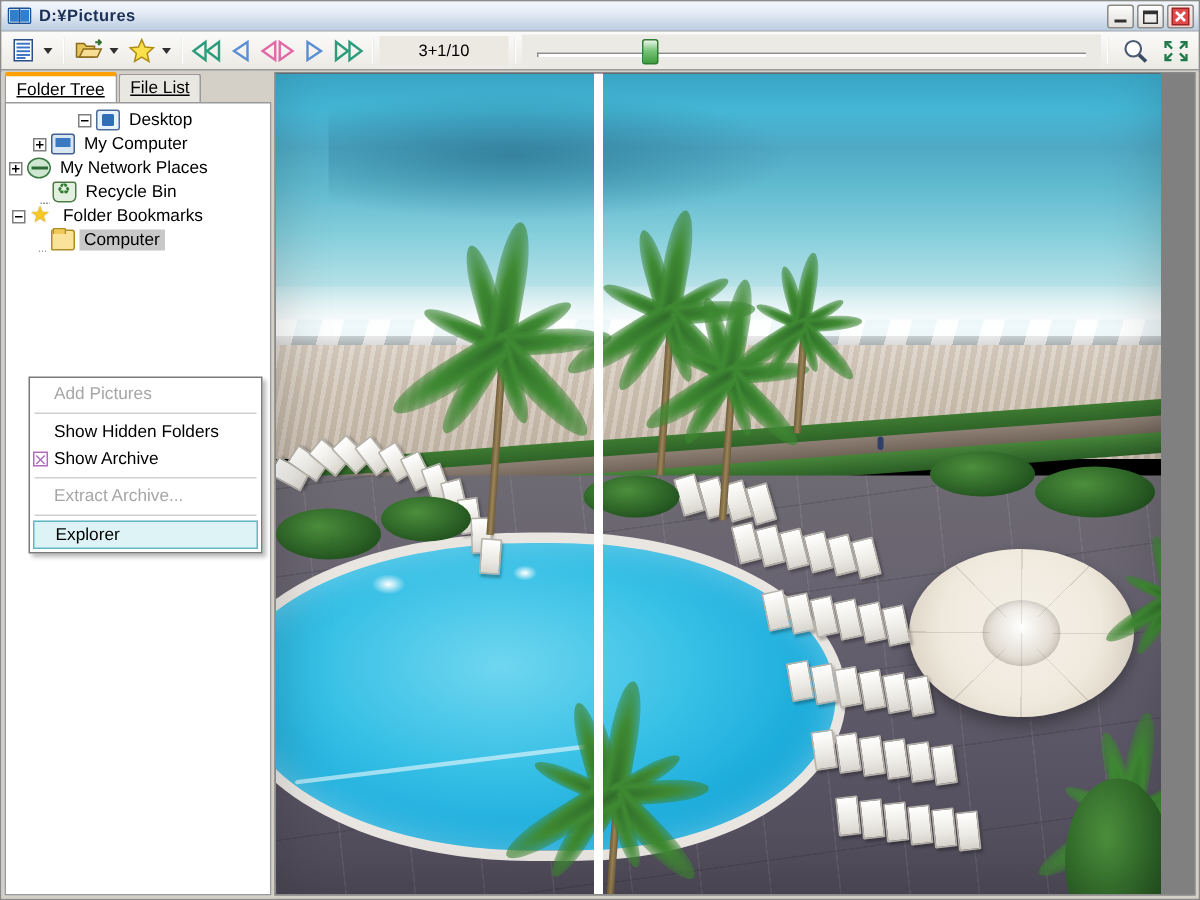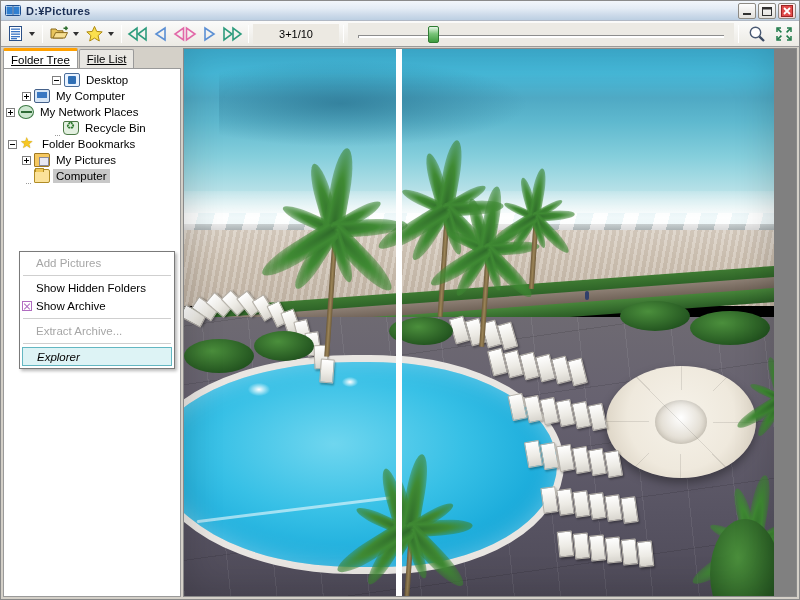--- a/index.html
+++ b/index.html
@@ -199,21 +199,20 @@
     height: 18px; display: flex; align-items: center;
     font-size: 11.5px; color: #000; padding-left: 16px; position: relative;
   }
   .ctxitem.disabled { color: #a6a6a6; }
   .ctxitem.highlight {
     background: #ddf3f5;
     border: 1px solid #63b7c2;
     height: 19px;
     margin: 0 2px;
     padding-left: 14px;
-    font-style: italic;
   }
   .ctxsep { height: 1px; background: #cfcfcf; margin: 3px 3px; }
   .ctxcheck {
     position: absolute; left: 2px; top: 4px;
     width: 10px; height: 10px;
     border: 1px solid #b06cc0; background: #fff;
   }
   .ctxcheck::before, .ctxcheck::after {
     content:""; position:absolute; left:0px; top:3.5px; width:8px; height:1px; background:#b06cc0;
   }
@@ -531,34 +530,29 @@
           <div class="tnode" style="padding-left: 18px;">
             <span class="expander plus"></span>
             <span class="ico ico-computer"></span>
             <span class="lbl">My Computer</span>
           </div>
           <div class="tnode" style="padding-left: 2px;">
             <span class="expander plus"></span>
             <span class="ico ico-network"></span>
             <span class="lbl">My Network Places</span>
           </div>
-          <div class="tnode" style="padding-left: 19px; margin-left: 28px;">
+          <div class="tnode" style="padding-left: 19px;">
             <span class="dotted"></span>
             <span class="ico ico-recycle"></span>
             <span class="lbl">Recycle Bin</span>
           </div>
           <div class="tnode" style="padding-left: 4px;">
             <span class="expander"></span>
             <span class="ico ico-star"></span>
             <span class="lbl">Folder Bookmarks</span>
-          </div>
-          <div class="tnode" style="padding-left: 18px;">
-            <span class="expander plus"></span>
-            <span class="ico ico-folder-pic"></span>
-            <span class="lbl">My Pictures</span>
           </div>
           <div class="tnode sel" style="padding-left: 18px;">
             <span class="dotted"></span>
             <span class="ico ico-folder-open"></span>
             <span class="lbl">Computer</span>
           </div>
         </div>
 
       <div class="ctxmenu" id="ctxmenu">
           <div class="ctxitem disabled">

